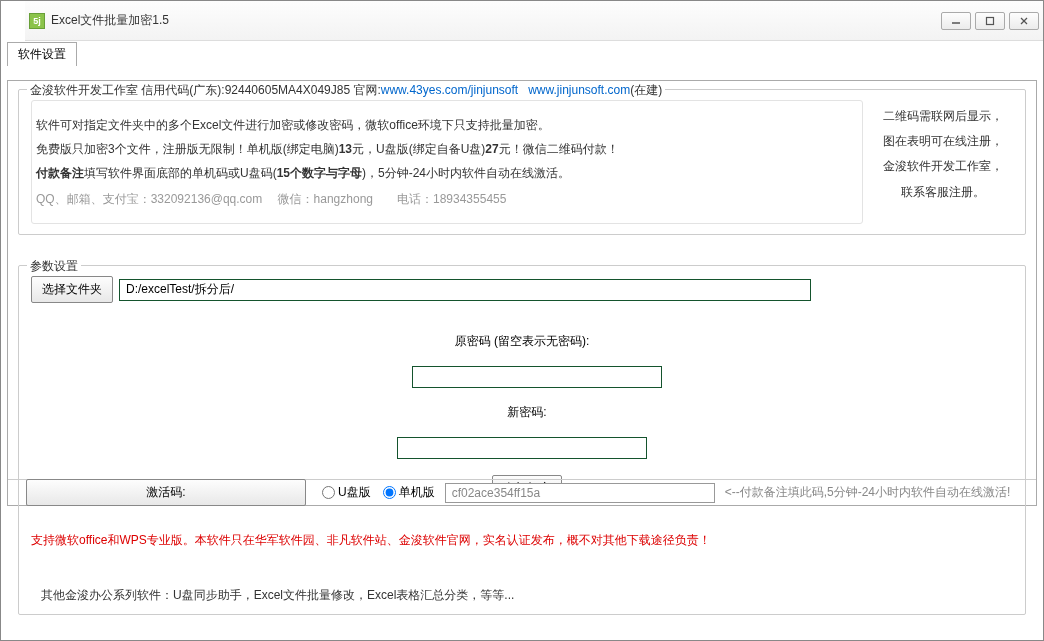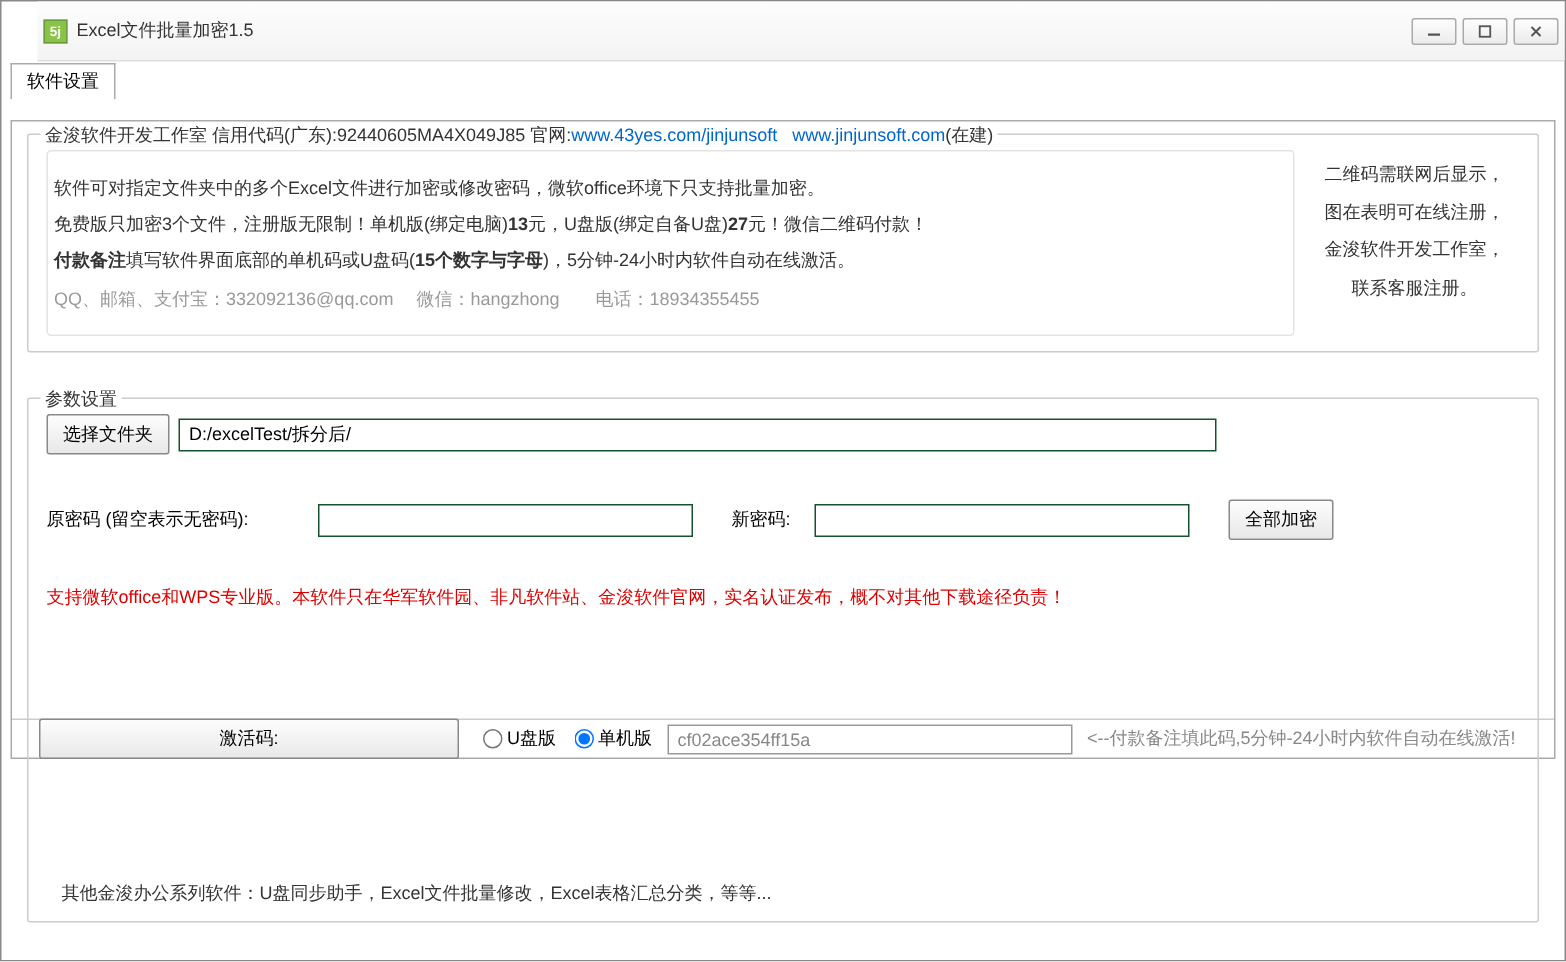--- a/index.html
+++ b/index.html
@@ -21,21 +21,21 @@
     .info-left p { line-height: 2; color: #333; }
     .info-left .contact { color: #999; margin-top: 2px; }
     .info-right { width: 140px; padding: 4px 0; text-align: center; }
     .info-right p { line-height: 2.1; color: #333; }
     .blue-link { color: #0066cc; }
     .params-fieldset { margin-top: 30px; height: 350px; }
     .row { display: flex; align-items: center; gap: 6px; margin-bottom: 20px; }
     .btn { border: 1px solid #888; background: linear-gradient(#fdfdfd,#e8e8e8); padding: 4px 10px; cursor: pointer; border-radius: 2px; min-width: 72px; text-align: center; }
     .text-input { border: 1px solid #14532d; padding: 3px 6px; height: 22px; }
     .folder-input { flex: 1; max-width: 692px; }
-    .pwd-row { display: flex; align-items: center; gap: 16px; margin-top: 30px; }
+    .pwd-row { display: flex; align-items: center; gap: 16px; margin-top: 30px; flex-direction: column; }
     .pwd-input { width: 250px; }
     .red-text { color: #d00; margin-top: 30px; }
     .other-software { position: absolute; bottom: 10px; left: 22px; color: #333; }
     .footer { height: 24px; border-top: 1px solid #ccc; padding: 2px 6px 0 18px; display: flex; align-items: center; gap: 10px; position: absolute; bottom: 2px; left: 0; right: 0;}
     .activation-btn { min-width: 280px; }
     .radio-group { display: flex; align-items: center; gap: 12px; margin-left: 6px; }
     .radio-item { display: flex; align-items: center; gap: 3px; }
     input[type=radio] { margin: 0; }
     .machine-code { width: 270px; color: #888; border: 1px solid #999; height: 20px; padding: 2px 6px; }
     .footer-hint { color: #888; }

